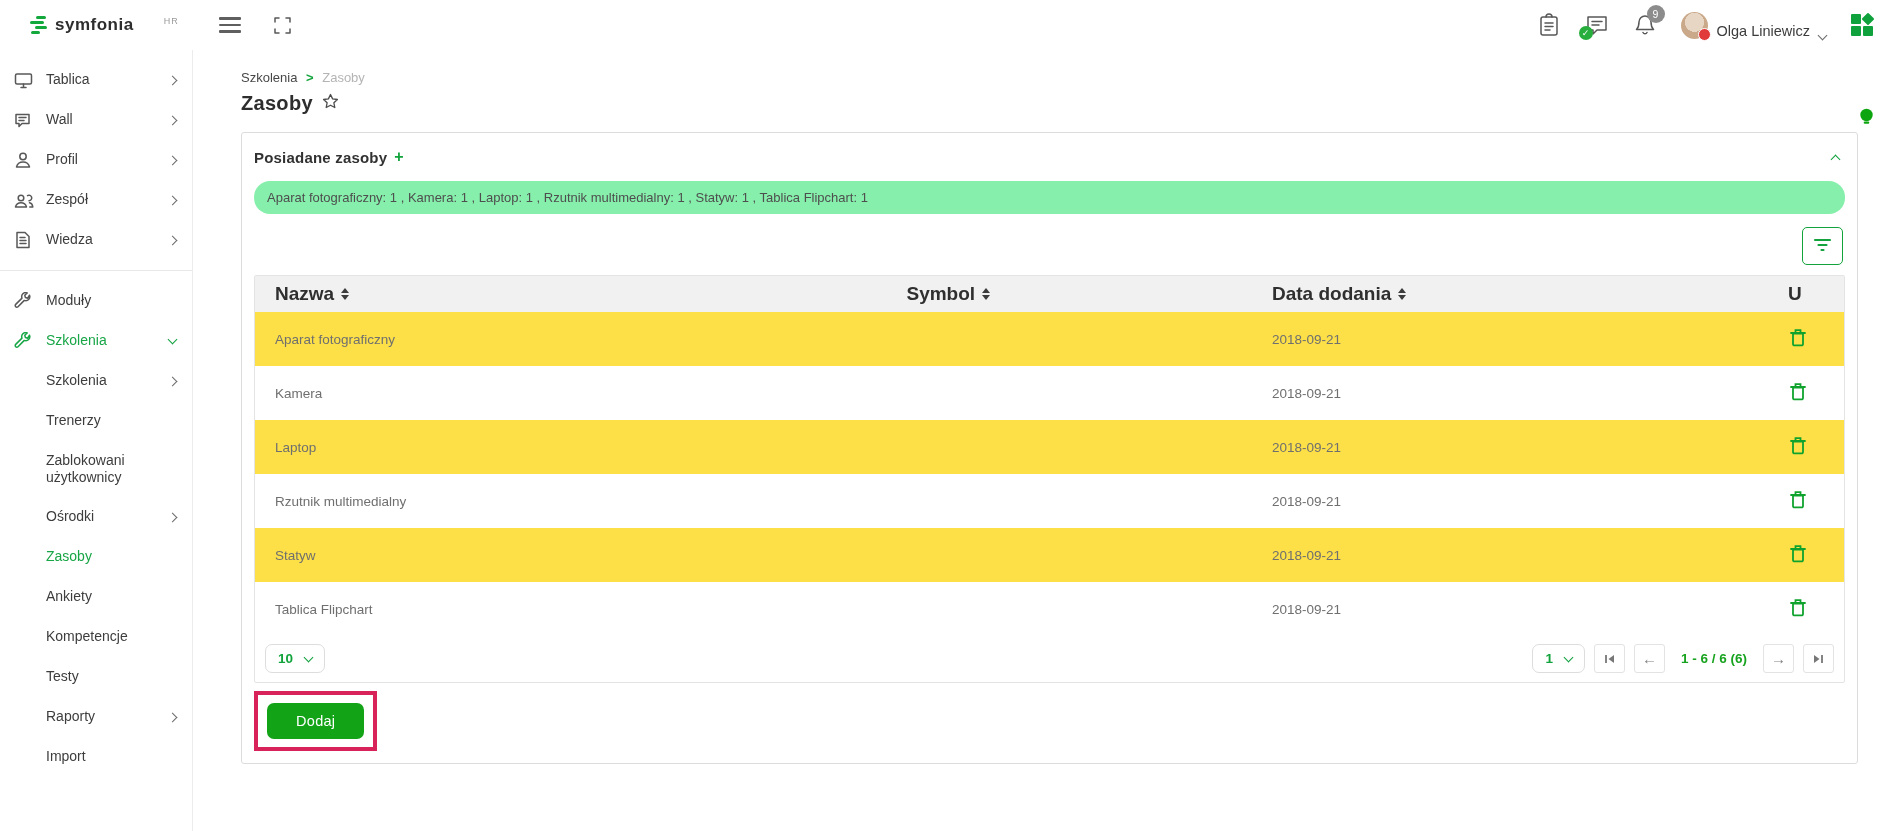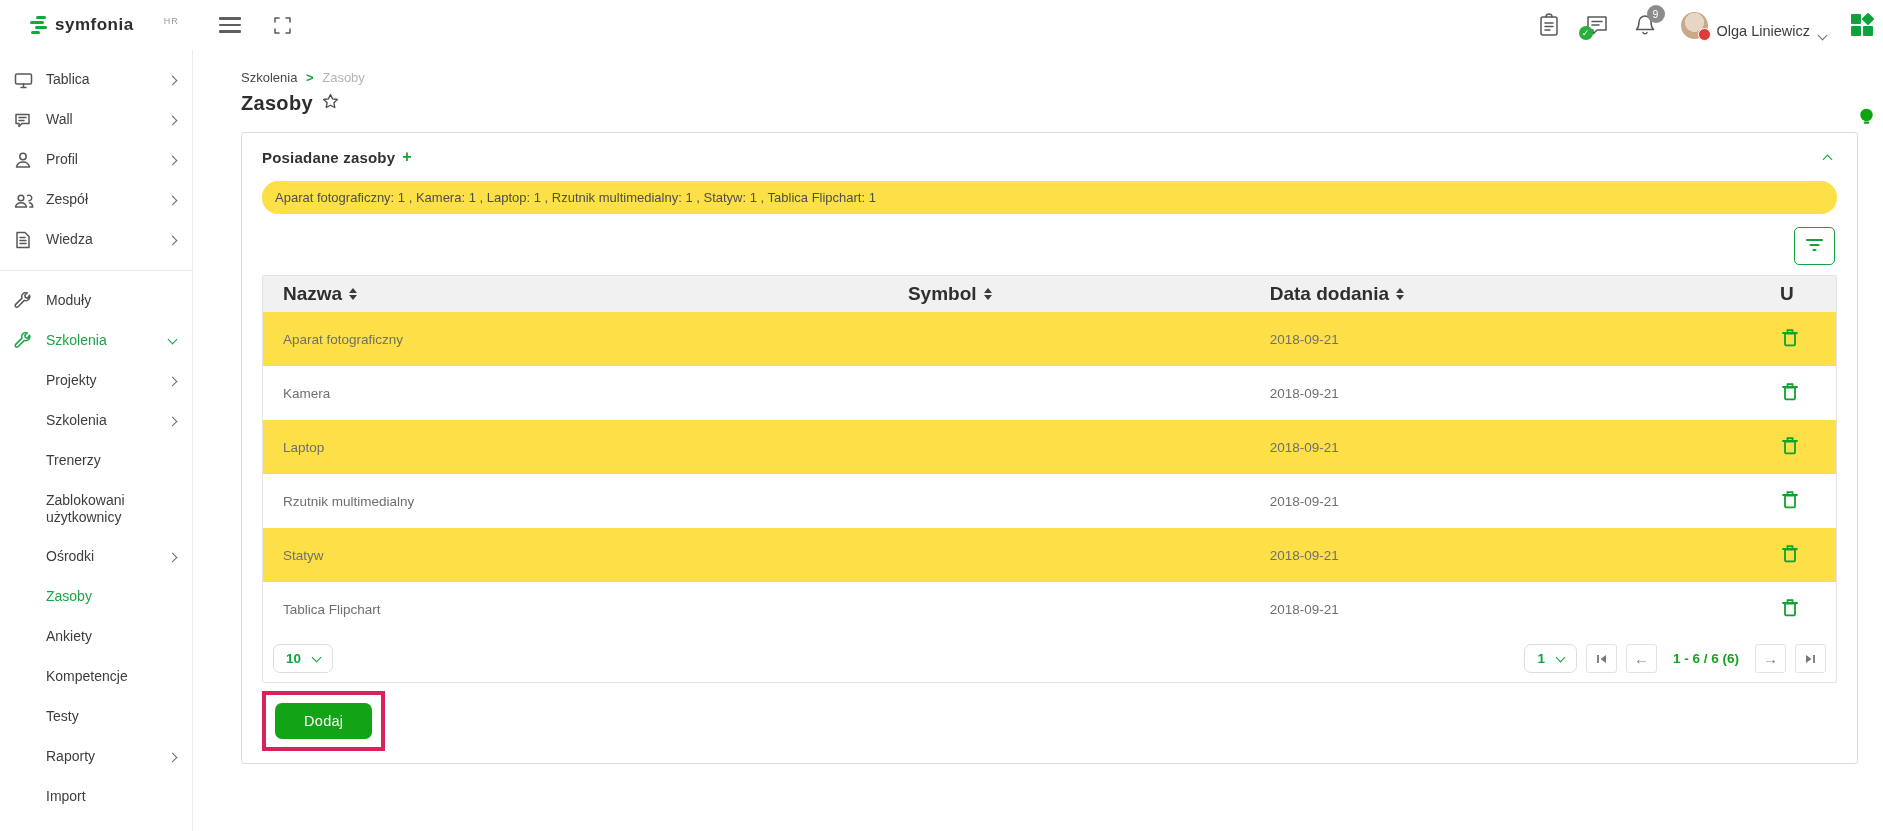--- a/index.html
+++ b/index.html
@@ -57,26 +57,26 @@
 
   .main { flex:1; position:relative; padding:0 25px 0 48px; }
   .bulb { position:absolute; top:58px; right:9px; }
   .breadcrumb { margin-top:20px; font-size:13px; color:#474747; }
   .breadcrumb .sep { color:#12a33c; margin:0 5px; font-weight:700; }
   .breadcrumb .current { color:#b4b4b4; }
   .page-title-row { margin-top:7px; display:flex; align-items:center; gap:9px; }
   .page-title { font-size:20px; font-weight:700; color:#2e2e2e; letter-spacing:.3px; }
 
   
-  .panel { margin-top:17px; border:1px solid #dcdcdc; border-radius:3px; padding:15px 20px 12px; position:relative; }
+  .panel { margin-top:17px; border:1px solid #dcdcdc; border-radius:3px; padding:15px 12px 12px; position:relative; }
   .panel-head { display:flex; align-items:center; }
   .panel-title { font-size:15px; font-weight:700; color:#323232; letter-spacing:.2px; }
   .panel-plus { color:#12a33c; font-size:16px; font-weight:700; margin-left:7px; cursor:pointer; }
   .collapse-btn { margin-left:auto; margin-right:6px; }
-  .info-bar { margin-top:15px; background:#fde047; border-radius:16px; padding:9px 13px;
+  .info-bar { margin-top:15px; background:#86efac; border-radius:16px; padding:9px 13px;
     font-size:13px; color:#4e4e4e; }
   .filter-row { display:flex; justify-content:flex-end; margin:13px 2px 10px; }
   .filter-btn { width:41px; height:38px; border:1px solid #12a33c; border-radius:5px; background:#fff; }
 
   .table-wrap { border:1px solid #e4e4e4; border-radius:2px; }
   .thead, .trow { display:flex; align-items:center; }
   .thead { background:#f1f1f1; height:36px; font-weight:700; font-size:19px; color:#2f2f2f; }
   .c-name   { flex:0 0 41%; padding-left:20px; display:flex; align-items:center; gap:7px; }
   .c-symbol { flex:0 0 23%; display:flex; align-items:center; gap:7px; }
   .c-date   { flex:1; display:flex; align-items:center; gap:7px; }
@@ -239,24 +239,20 @@
       <span class="si-label">Moduły</span>
     </div>
     <div class="side-item green">
       <span class="si-icon">
           <svg class="line-ic green" width="18" height="18" viewBox="0 0 18 18">
             <path d="M15.5 3.2a4 4 0 0 1-5.2 5.2L4 14.7a1.6 1.6 0 0 1-2.3-2.3L8 6.1A4 4 0 0 1 13.2.9l-2.4 2.4.6 2.3 2.3.6z"></path>
           </svg>
         </span>
       <span class="si-label">Szkolenia</span>
       <span class="chev down green"></span>
-    </div>
-    <div class="side-item sub">
-      <span class="si-label">Projekty</span>
-      <span class="chev right"></span>
     </div>
     <div class="side-item sub">
       <span class="si-label">Szkolenia</span>
       <span class="chev right"></span>
     </div>
     <div class="side-item sub">
       <span class="si-label">Trenerzy</span>
     </div>
     <div class="side-item sub two-line">
       <span class="si-label">Zablokowani użytkownicy</span>

